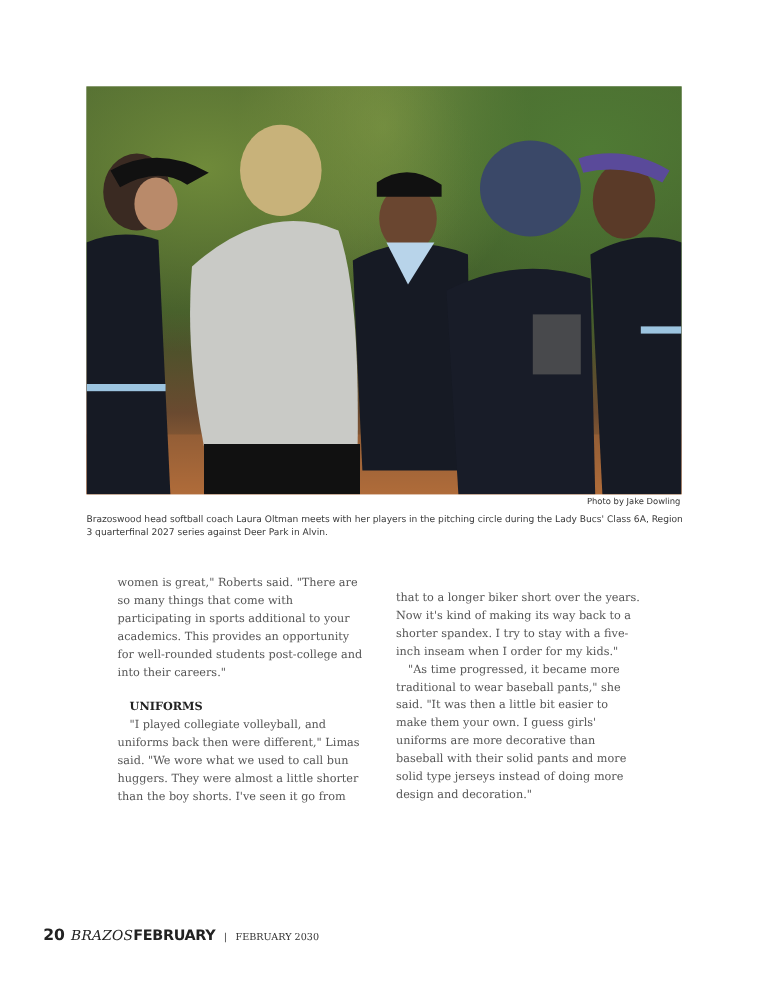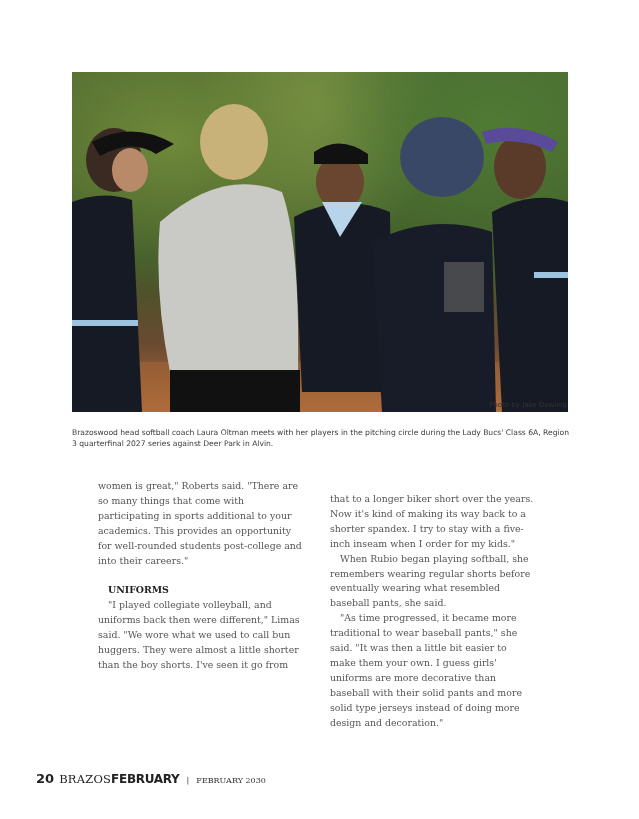--- a/index.html
+++ b/index.html
@@ -3,32 +3,32 @@
 <meta charset="utf-8">
 <style>
   html, body { margin: 0; padding: 0; background: #ffffff; }
   body { width: 639px; height: 819px; position: relative; overflow: hidden; font-family: "DejaVu Serif", serif; }
   .photo { position: absolute; left: 72px; top: 72px; width: 496px; height: 340px; overflow: hidden;
     background: radial-gradient(ellipse at 20% 20%, #6f8a3a 0%, transparent 40%),
                 radial-gradient(ellipse at 85% 15%, #4f7a34 0%, transparent 45%),
                 radial-gradient(ellipse at 50% 10%, #8a9a4a 0%, transparent 35%),
                 linear-gradient(180deg, #4a6430 0%, #3e5628 55%, #6a4a30 80%, #b8703a 100%); }
   .photo svg { position: absolute; left: 0; top: 0; }
-  .credit { position: absolute; right: 72px; top: 401px; font-family: "DejaVu Sans", sans-serif; font-size: 7px; color: #333; }
+  .credit { position: absolute; right: 72px; top: 414px; font-family: "DejaVu Sans", sans-serif; font-size: 7px; color: #333; }
   .caption { position: absolute; left: 72px; top: 427px; width: 500px; font-family: "DejaVu Sans", sans-serif; font-size: 7.6px; line-height: 11px; color: #3a3a3a; }
   .col { position: absolute; top: 479px; width: 205px; font-size: 9.4px; line-height: 14.9px; color: #555; }
   .col p { margin: 0; text-indent: 10px; }
   .col p.noindent { text-indent: 0; }
   .col h3 { margin: 0; padding-left: 10px; font-size: 9.4px; line-height: 14.9px; color: #222; font-weight: bold; }
   .col .spacer { height: 14.9px; }
   .col-left { left: 98px; }
   .col-right { left: 330px; margin-top: 13px; }
   .footer { position: absolute; left: 36px; top: 768px; font-family: "DejaVu Sans", sans-serif; color: #222; white-space: nowrap; }
   .footer .pg { font-weight: bold; font-size: 13px; }
-  .footer .brand1 { font-family: "DejaVu Serif", serif; font-size: 11.5px; letter-spacing: 0.2px; }
+  .footer .brand1 { font-family: "DejaVu Serif", serif; font-size: 11.5px; letter-spacing: 0.2px; font-style: italic; }
   .footer .brand2 { font-weight: bold; font-size: 12px; letter-spacing: -0.3px; }
   .footer .date { font-family: "DejaVu Serif", serif; font-size: 8px; color: #333; margin-left: 2px; }
 </style>
 </head>
 <body>
 
 <div class="photo" title="Softball coach in gray shirt meets with players in black and light blue Brazoswood uniforms on the pitching circle">
   <svg width="496" height="340" viewBox="0 0 496 340">
 
     <rect x="0" y="290" width="496" height="50" fill="#a8683a" opacity="0.5"></rect>
@@ -64,21 +64,20 @@
 
 <div class="col col-left">
   <p class="noindent">women is great," Roberts said. "There are so many things that come with participating in sports additional to your academics. This provides an opportunity for well-rounded students post-college and into their careers."</p>
   <div class="spacer"></div>
   <h3>UNIFORMS</h3>
   <p>"I played collegiate volleyball, and uniforms back then were different," Limas said. "We wore what we used to call bun huggers. They were almost a little shorter than the boy shorts. I've seen it go from</p>
 </div>
 
 <div class="col col-right">
   <p class="noindent">that to a longer biker short over the years. Now it's kind of making its way back to a shorter spandex. I try to stay with a five-inch inseam when I order for my kids."</p>
-  <p>When Rubio began playing softball, she remembers wearing regular shorts before eventually wearing what resembled baseball pants, she said.</p>
   <p>"As time progressed, it became more traditional to wear baseball pants," she said. "It was then a little bit easier to make them your own. I guess girls' uniforms are more decorative than baseball with their solid pants and more solid type jerseys instead of doing more design and decoration."</p>
 </div>
 
 <div class="footer">
   <span class="pg">20</span>
   <span class="brand1">BRAZOS</span><span class="brand2">FEBRUARY</span>
   <span class="date">|</span>
   <span class="date">FEBRUARY 2030</span>
 </div>
 

